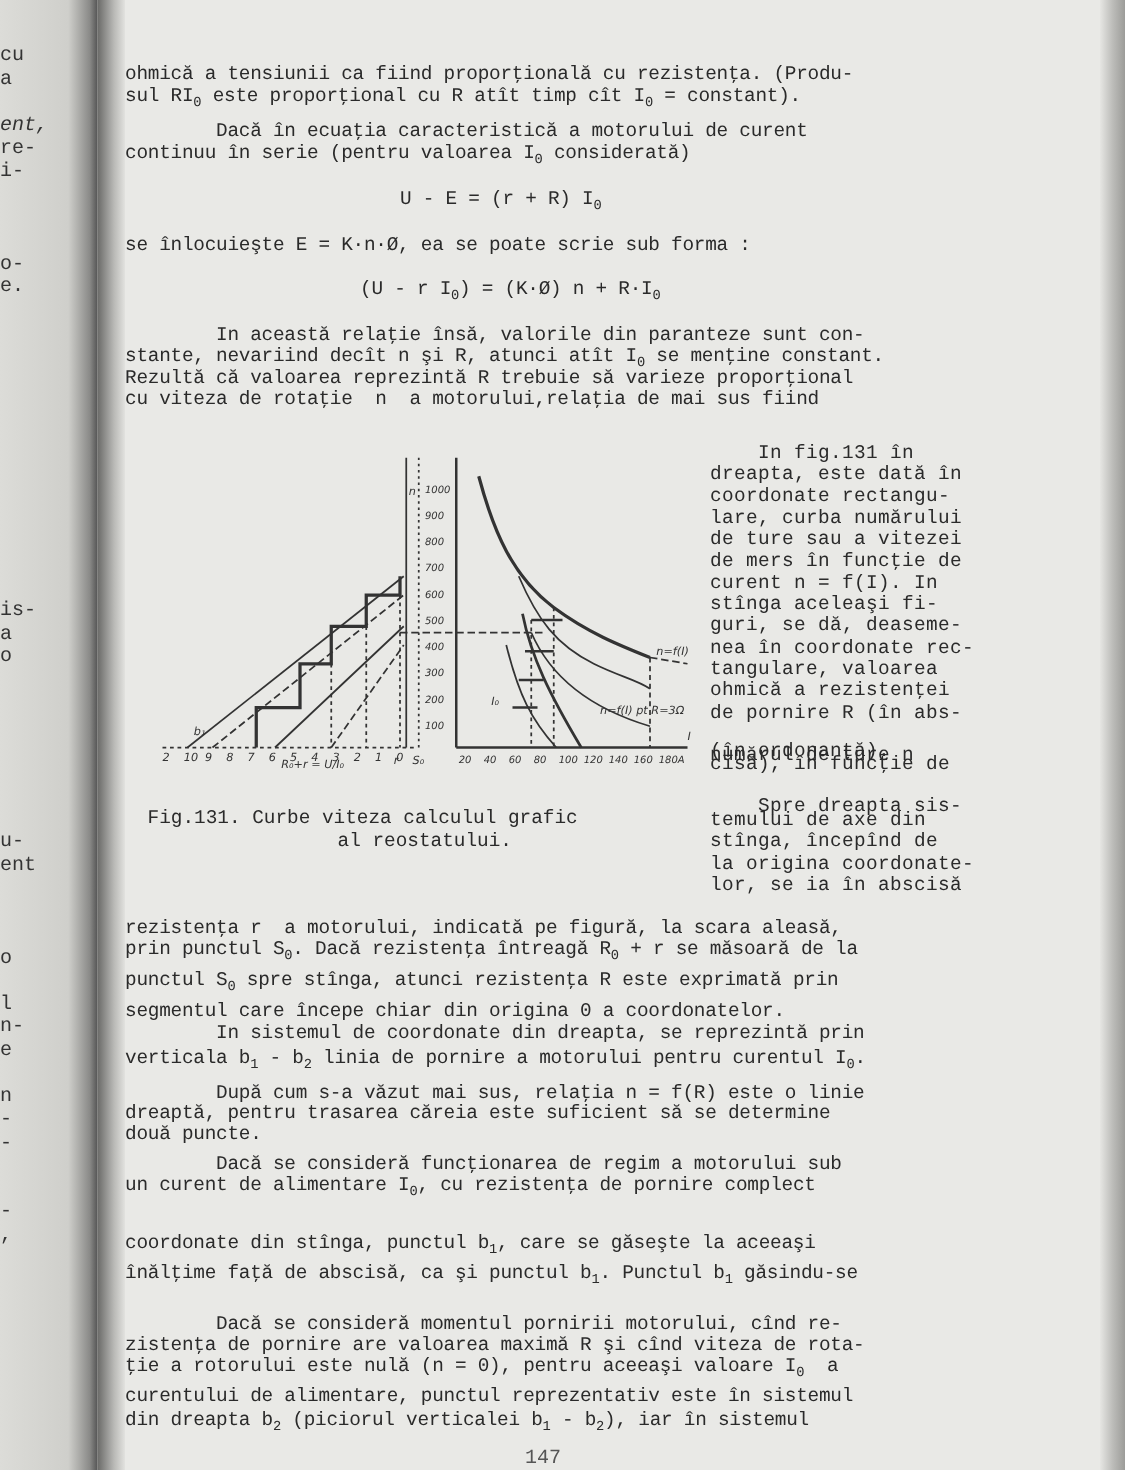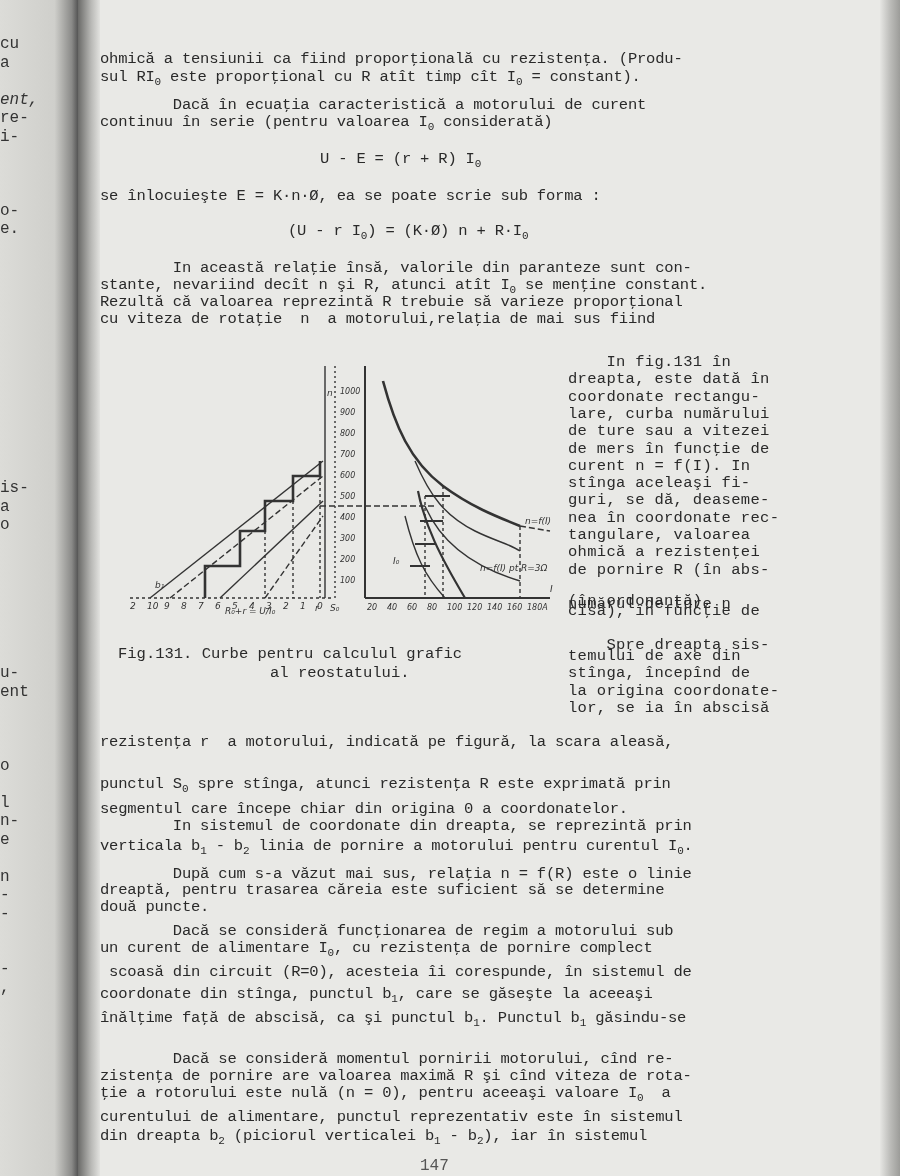--- a/index.html
+++ b/index.html
@@ -199,36 +199,36 @@
           <text x="302" y="244">80</text>
           <text x="322" y="244">100</text>
           <text x="342" y="244">120</text>
           <text x="362" y="244">140</text>
           <text x="382" y="244">160</text>
           <text x="402" y="244">180A</text>
         </g>
     </svg>
   </div>
 
-  <div class="caption" style="left:18px; top:645px">Fig.131. Curbe pentru calculul grafic</div>
+  <div class="caption" style="left:18px; top:645px">Fig.131. Curbe viteza calculul grafic</div>
   <div class="caption" style="left:170px; top:664px">al reostatului.</div>
 
   <div class="line" style="top:733px">rezistenţa r  a motorului, indicată pe figură, la scara aleasă,</div>
+  <div class="line" style="top:750px"><span>prin punctul S</span><sub>0</sub><span>. Dacă rezistenţa întreagă R</span><sub>0</sub><span> + r se măsoară de la</span></div>
   <div class="line" style="top:775px"><span>punctul S</span><sub>0</sub><span> spre stînga, atunci rezistenţa R este exprimată prin</span></div>
   <div class="line" style="top:800px">segmentul care începe chiar din origina 0 a coordonatelor.</div>
   <div class="line" style="top:817px">        In sistemul de coordonate din dreapta, se reprezintă prin</div>
   <div class="line" style="top:837px"><span>verticala b</span><sub>1</sub><span> - b</span><sub>2</sub><span> linia de pornire a motorului pentru curentul I</span><sub>0</sub>.</div>
 
   <div class="line" style="top:865px">        După cum s-a văzut mai sus, relaţia n = f(R) este o linie</div>
   <div class="line" style="top:881px">dreaptă, pentru trasarea căreia este suficient să se determine</div>
   <div class="line" style="top:898px">două puncte.</div>
 
   <div class="line" style="top:922px">        Dacă se consideră funcţionarea de regim a motorului sub</div>
   <div class="line" style="top:939px"><span>un curent de alimentare I</span><sub>0</sub><span>, cu rezistenţa de pornire complect</span></div>
-  <div class="line" style="top:963px"> scoasă din circuit (R=0), acesteia îi corespunde, în sistemul de</div>
   <div class="line" style="top:985px"><span>coordonate din stînga, punctul b</span><sub>1</sub><span>, care se găseşte la aceeaşi</span></div>
   <div class="line" style="top:1009px"><span>înălţime faţă de abscisă, ca şi punctul b</span><sub>1</sub><span>. Punctul b</span><sub>1</sub><span> găsindu-se</span></div>
 
   <div class="line" style="top:1050px">        Dacă se consideră momentul pornirii motorului, cînd re-</div>
   <div class="line" style="top:1067px">zistenţa de pornire are valoarea maximă R şi cînd viteza de rota-</div>
   <div class="line" style="top:1084px"><span>ţie a rotorului este nulă (n = 0), pentru aceeaşi valoare I</span><sub>0</sub><span>  a</span></div>
   <div class="line" style="top:1108px">curentului de alimentare, punctul reprezentativ este în sistemul</div>
   <div class="line" style="top:1127px"><span>din dreapta b</span><sub>2</sub><span> (piciorul verticalei b</span><sub>1</sub><span> - b</span><sub>2</sub><span>), iar în sistemul</span></div>
 
   <div class="page-number">147</div>

